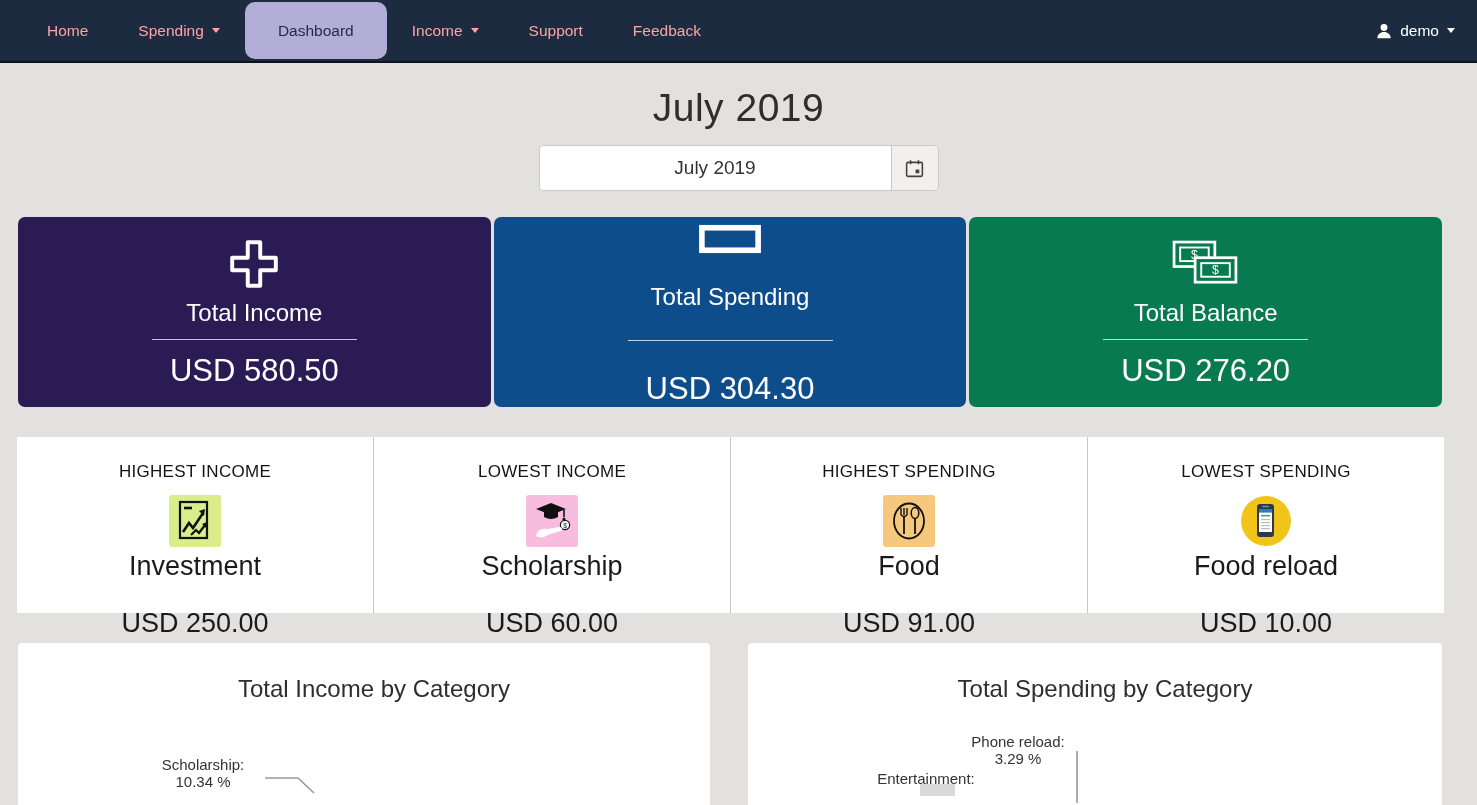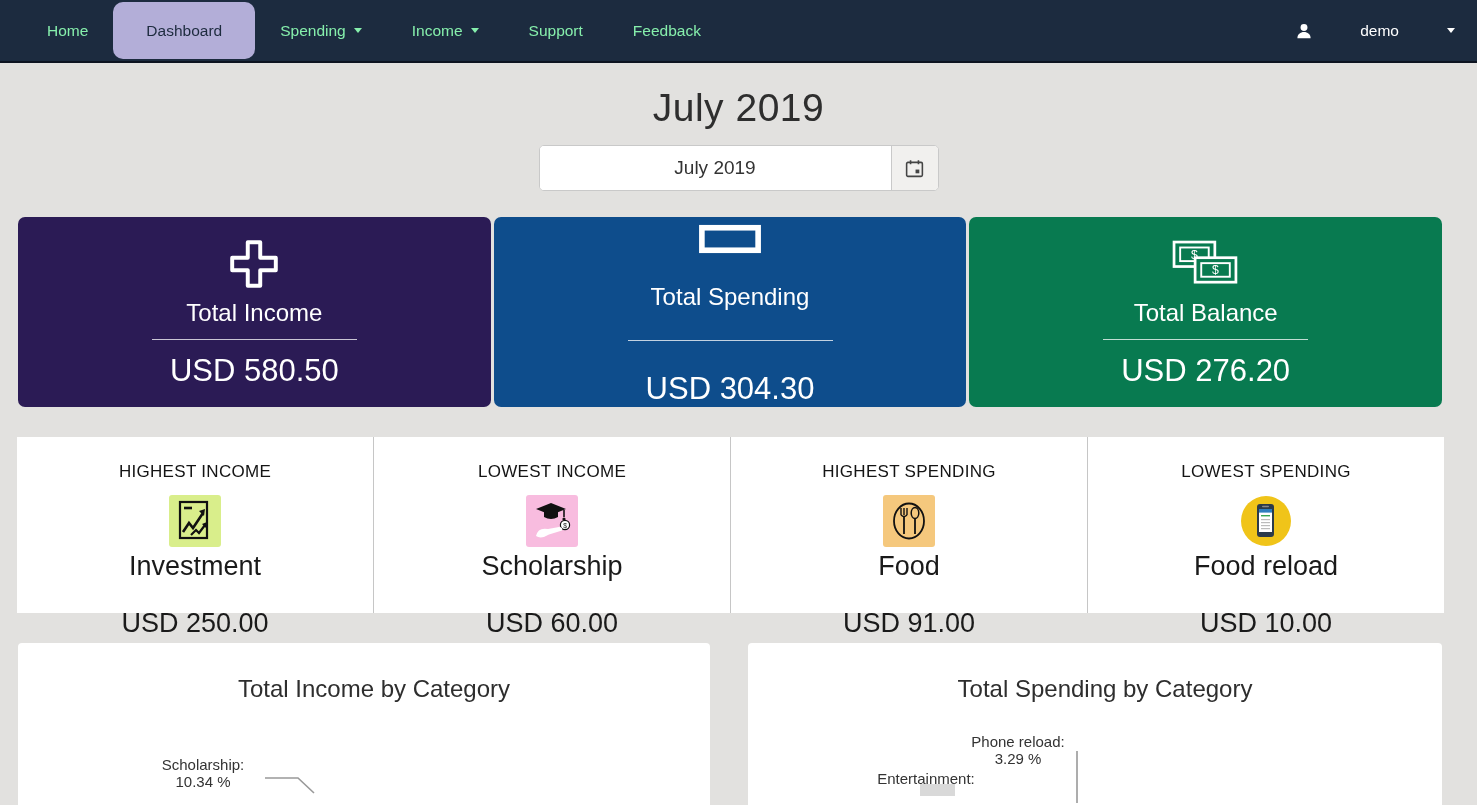--- a/index.html
+++ b/index.html
@@ -2,29 +2,29 @@
 <html><head>
 <meta charset="utf-8">
 <style>
   * { margin:0; padding:0; box-sizing:border-box; }
   html,body { width:1477px; height:805px; overflow:hidden; }
   body { background:#e2e1df; font-family:"Liberation Sans", sans-serif; color:#1a1a1a; }
 
   
   .navbar { height:63px; background:#1c2b3f; border-bottom:2px solid #0d1420;
             display:flex; align-items:stretch; padding-left:22px; }
-  .nav-item { display:flex; align-items:center; padding:16px 25px; color:#86efac;
+  .nav-item { display:flex; align-items:center; padding:16px 25px; color:#fca5a5;
               font-size:15.5px; cursor:pointer; white-space:nowrap; }
   .nav-item.active { background:#b3aed8; color:#1d2b3e; border-radius:10px;
                      margin:2px 0; padding:0 33px; }
   .caret { display:inline-block; width:0; height:0; margin-left:8px;
            border-left:4.5px solid transparent; border-right:4.5px solid transparent;
            border-top:5px solid currentColor; }
   .nav-user { margin-left:auto; display:flex; align-items:center; padding-right:22px;
-              color:#fff; font-size:15.5px; cursor:pointer;gap:40px; }
+              color:#fff; font-size:15.5px; cursor:pointer; }
   .nav-user svg { width:18px; height:18px; margin-right:7px; }
 
   
   .page-title { text-align:center; font-size:39px; font-weight:400; color:#2e2e2e;
                 margin-top:23px; letter-spacing:0.5px; }
   .date-group { width:400px; height:46px; margin:15px auto 0; display:flex;
                 border:1px solid #c9c9c9; border-radius:5px; overflow:hidden; background:#fff; }
   .date-input { flex:1; border:none; outline:none; text-align:center; font-size:19px;
                 color:#333; font-family:"Liberation Sans", sans-serif; background:#fff; }
   .date-btn { width:47px; background:#f1f0ee; border:none; border-left:1px solid #c9c9c9;
@@ -65,25 +65,25 @@
                  margin-top:32px;margin-left:20px; }
   .callout-label { position:absolute; font-size:15px; color:#333; text-align:center;
                    line-height:17px; }
   .callout-svg { position:absolute; left:0; top:0; pointer-events:none; }
 </style>
 </head>
 <body>
 
 <nav class="navbar">
   <div class="nav-item">Home</div>
-  <div class="nav-item active">Dashboard</div>
   <div class="nav-item">
     <span>Spending</span>
     <span class="caret"></span>
   </div>
+  <div class="nav-item active">Dashboard</div>
   <div class="nav-item">
     <span>Income</span>
     <span class="caret"></span>
   </div>
   <div class="nav-item">Support</div>
   <div class="nav-item">Feedback</div>
 
   <div class="nav-user">
     <svg viewBox="0 0 24 24">
       <circle cx="12" cy="7.3" r="4.6" fill="#fff"></circle>

